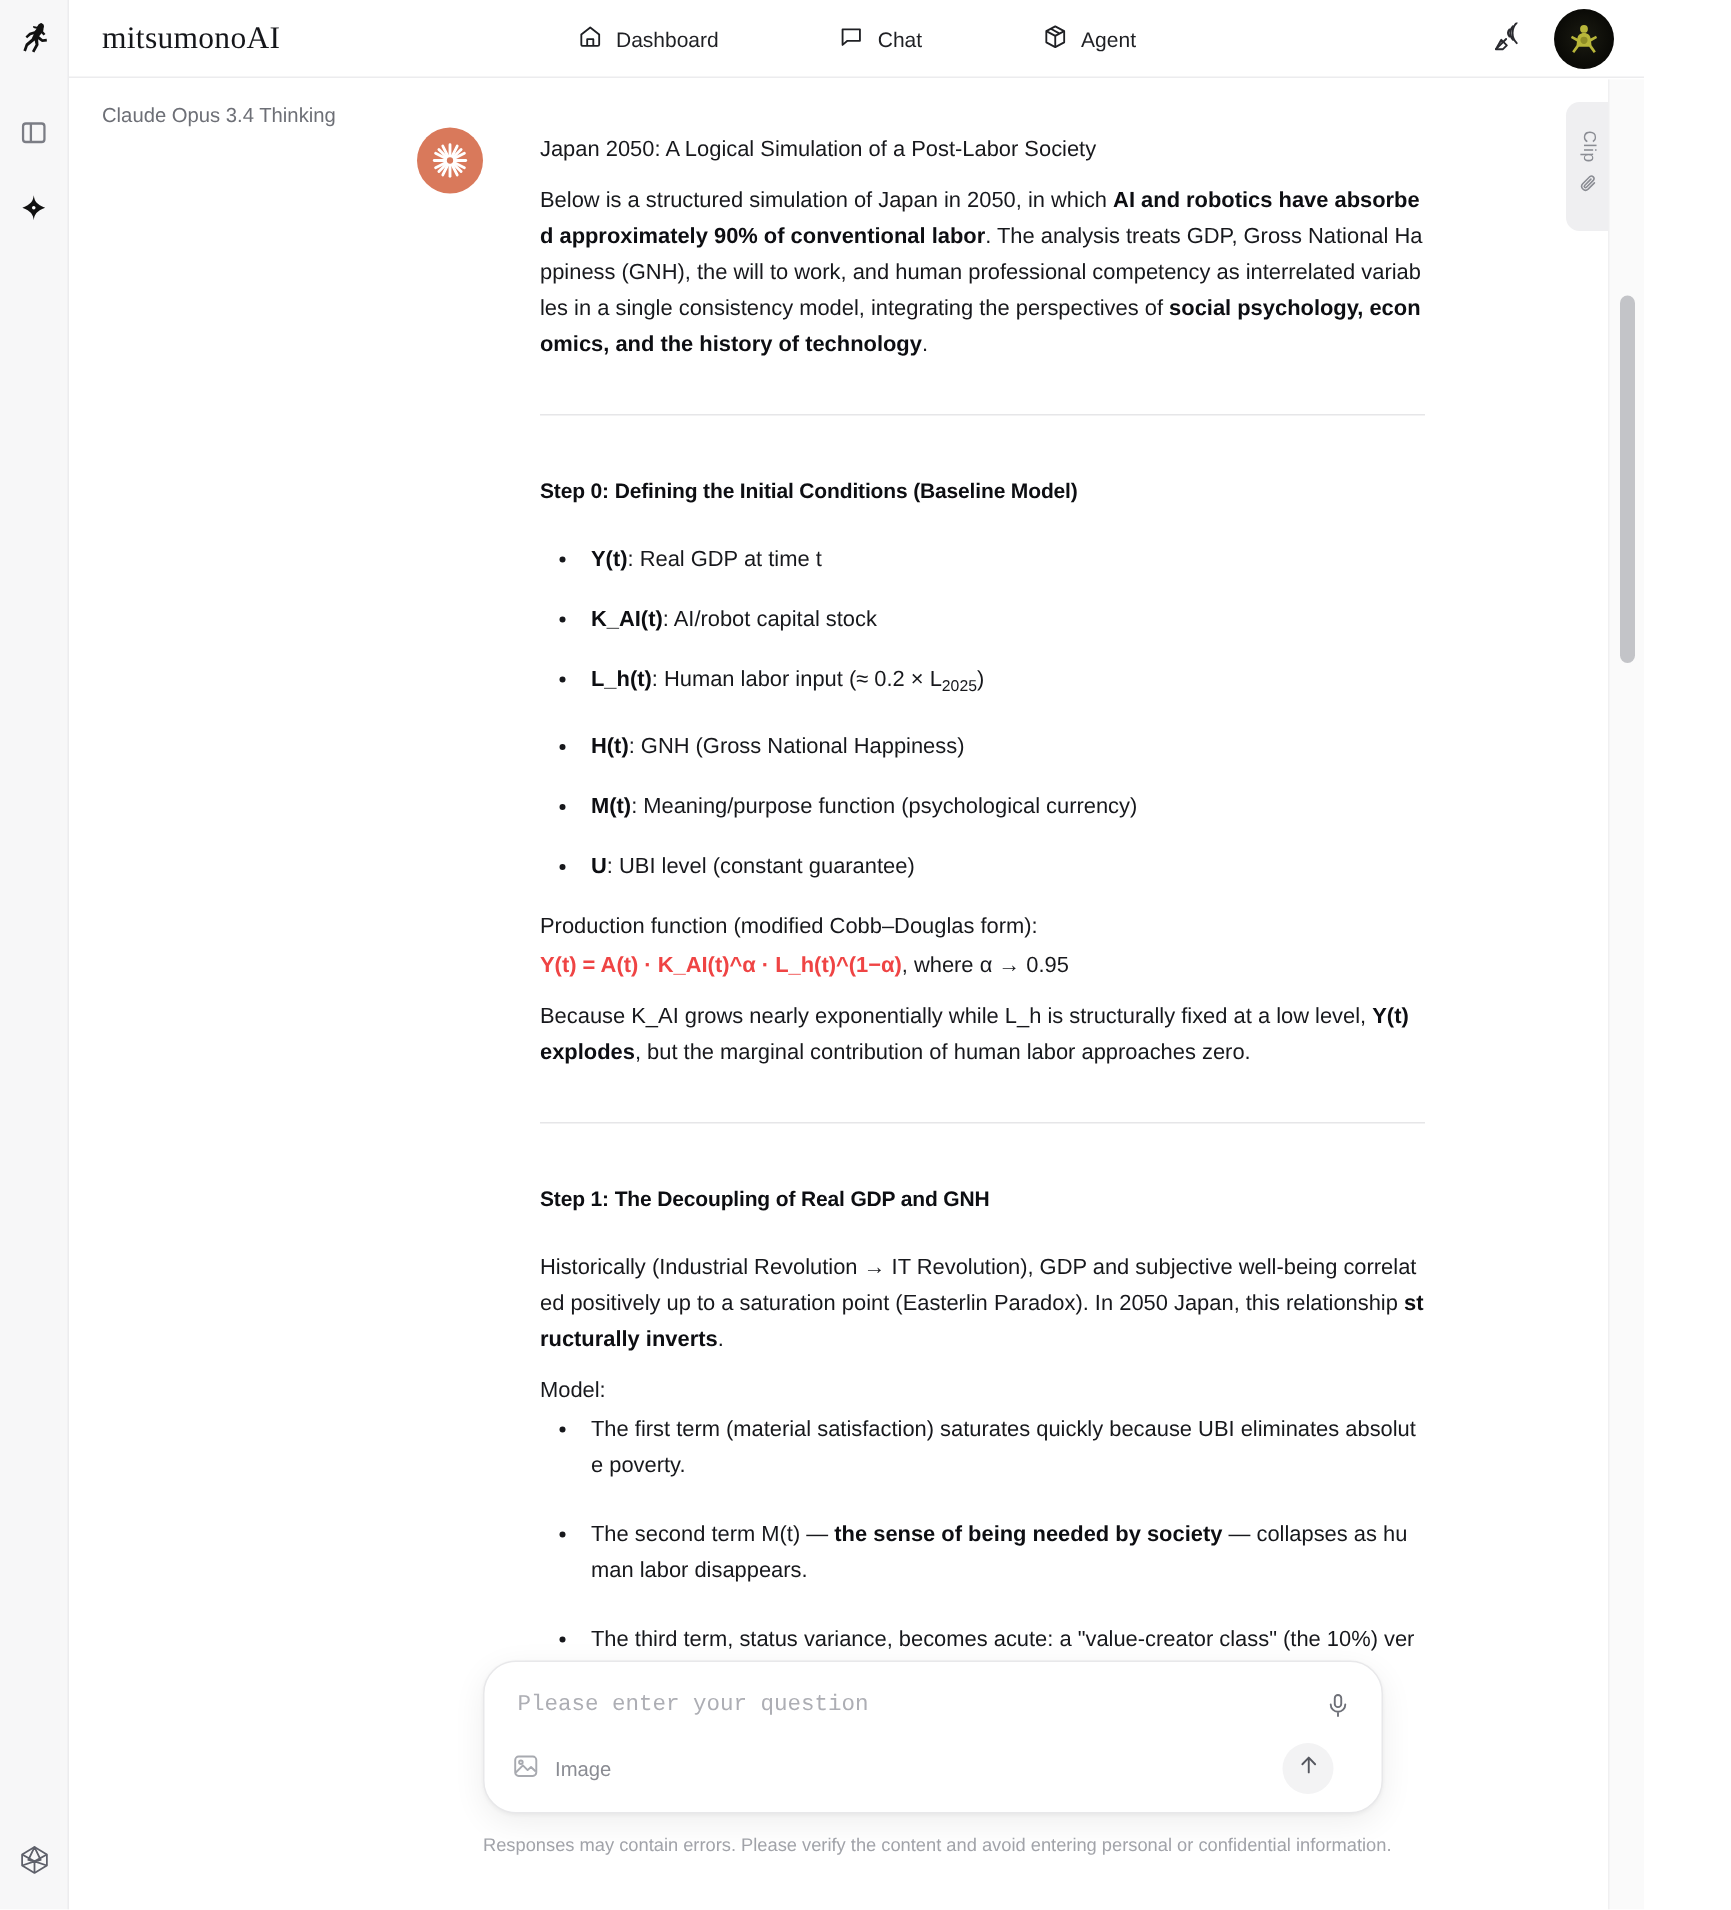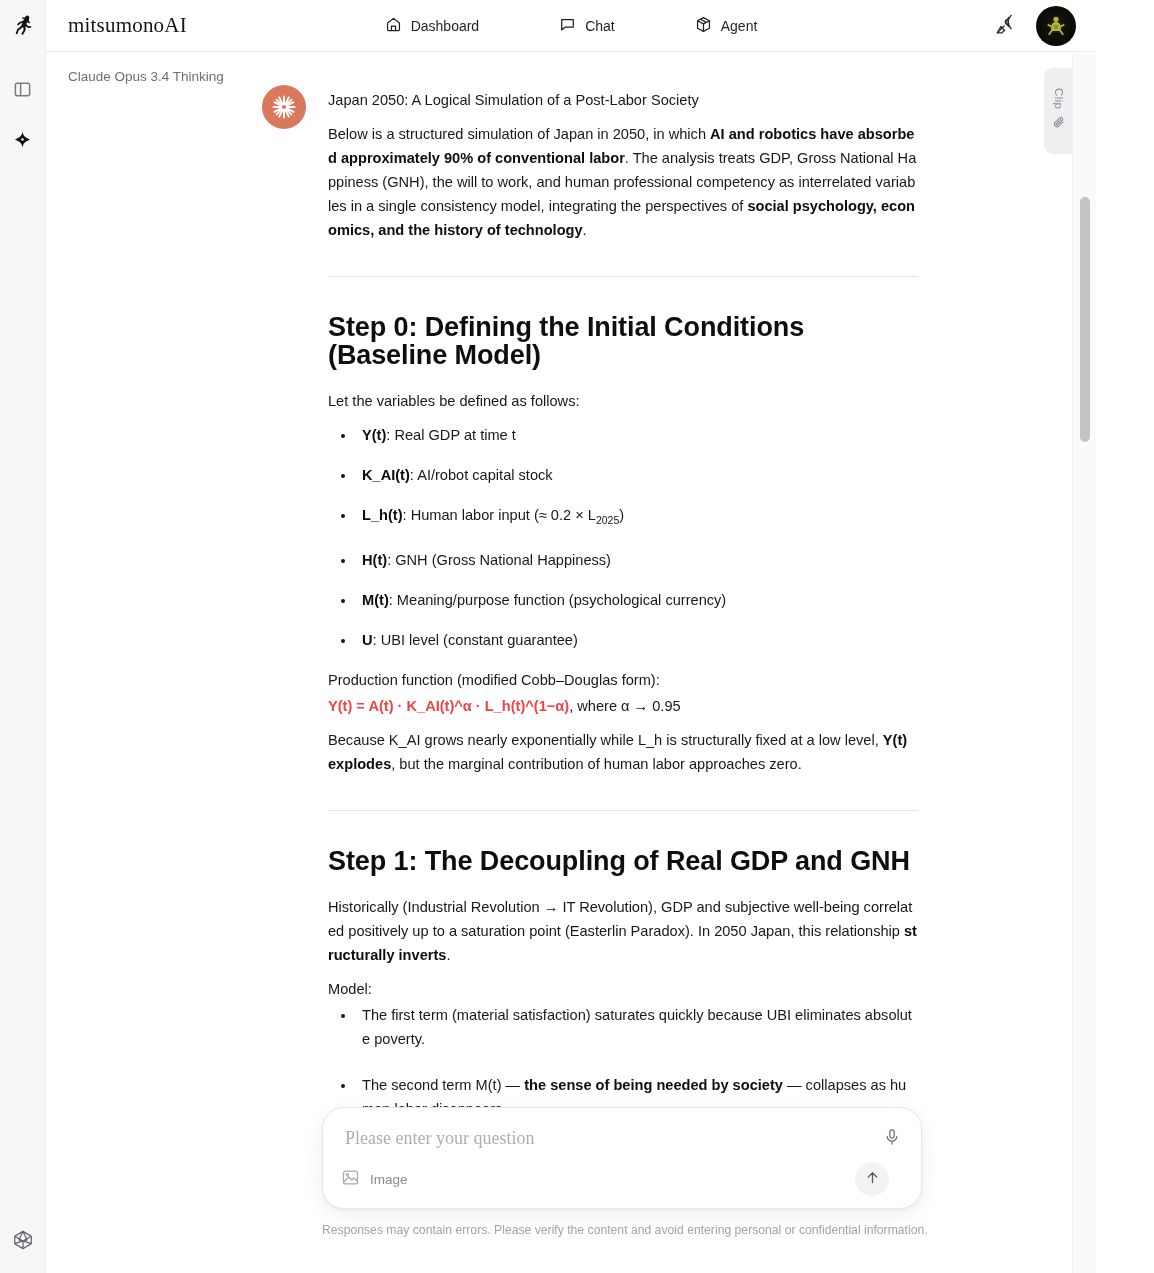--- a/index.html
+++ b/index.html
@@ -65,36 +65,36 @@
   
   .chat-area {
     position: absolute; left: 46px; top: 53px; right: 24px; bottom: 0;
     background: #ffffff; overflow: hidden;
   }
   .model-label {
     position: absolute; left: 22px; top: 16px;
     font-size: 13.5px; color: #6d6f76; white-space: nowrap;
   }
 
-  .msg { position: absolute; left: 216px; top: 32px; width: 700px; display: flex; gap: 22px; }
+  .msg { position: absolute; left: 232px; top: 32px; width: 700px; display: flex; gap: 38px; }
   .avatar-claude {
     flex: 0 0 auto; width: 44px; height: 44px; border-radius: 50%;
     background: #d9795b; display: flex; align-items: center; justify-content: center;
     box-shadow: 0 0 0 3px #ffffff;
   }
   .bubble { width: 590px; padding-top: 3px; }
 
   
   .bubble p, .bubble li {
     font-size: 14.6px; line-height: 24px; color: #17181c;
     margin: 0 0 10px 0; word-break: break-all; overflow-wrap: anywhere;
   }
   .bubble p.tight { margin-bottom: 2px; }
   .bubble h2 {
-    font-size: 27px; line-height: 28px; font-weight: 700; color: #0d0e12;
+    font-size: 14px; line-height: 28px; font-weight: 700; color: #0d0e12;
     margin: 0 0 20px 0; letter-spacing: -0.1px;
   }
   .bubble hr {
     border: 0; border-top: 1px solid #e6e6e8; margin: 34px 0 36px 0;
   }
   .bubble ul { margin: 0 0 10px 0; padding-left: 28px; }
   .bubble li { margin-bottom: 16px; padding-left: 6px; }
   .bubble li::marker { color: #17181c; font-size: 13px; }
   .bubble ul.spaced li { margin-bottom: 22px; }
   .bubble strong { font-weight: 700; color: #0d0e12; }
@@ -105,21 +105,21 @@
   .composer-wrap {
     position: absolute; left: 322px; bottom: 36px; width: 600px;
   }
   .composer {
     background: #ffffff; border: 1px solid #e8e8ea; border-radius: 22px;
     box-shadow: 0 6px 22px rgba(16,17,20,.07), 0 1px 3px rgba(16,17,20,.05);
     padding: 16px 18px 12px 18px; position: relative; height: 102px;
   }
   .composer-input {
     width: 100%; border: 0; outline: 0; background: transparent;
-    font-family: Liberation Serif, serif; font-size: 18px; color: #17181c;
+    font-family: Liberation Mono, monospace; font-size: 15px; color: #17181c;
     padding: 4px 40px 4px 4px;
   }
   .composer-input::placeholder { color: #adaeb4; }
   .mic-btn {
     position: absolute; right: 16px; top: 16px; width: 26px; height: 26px;
     display: flex; align-items: center; justify-content: center; cursor: pointer;
   }
   .composer-row {
     position: absolute; left: 18px; right: 32px; bottom: 12px;
     display: flex; align-items: center; justify-content: space-between;
@@ -279,21 +279,20 @@
       <div class="bubble">
 
         <p>Japan 2050: A Logical Simulation of a Post-Labor Society</p>
 
         <p><span>Below is a structured simulation of Japan in 2050, in which </span><strong>AI and robotics have absorbed approximately 90% of conventional labor</strong><span>. The analysis treats GDP, Gross National Happiness (GNH), the will to work, and human professional competency as interrelated variables in a single consistency model, integrating the perspectives of </span><strong>social psychology, economics, and the history of technology</strong><span>.</span></p>
 
         <hr>
 
         <h2>Step 0: Defining the Initial Conditions (Baseline Model)</h2>
 
-        <p>Let the variables be defined as follows:</p>
 
         <ul>
           <li><strong>Y(t)</strong><span>: Real GDP at time t</span></li>
           <li><strong>K_AI(t)</strong><span>: AI/robot capital stock</span></li>
           <li><strong>L_h(t)</strong><span>: Human labor input (≈ 0.2 × L</span><sub>2025</sub><span>)</span></li>
           <li><strong>H(t)</strong><span>: GNH (Gross National Happiness)</span></li>
           <li><strong>M(t)</strong><span>: Meaning/purpose function (psychological currency)</span></li>
           <li><strong>U</strong><span>: UBI level (constant guarantee)</span></li>
         </ul>
 

